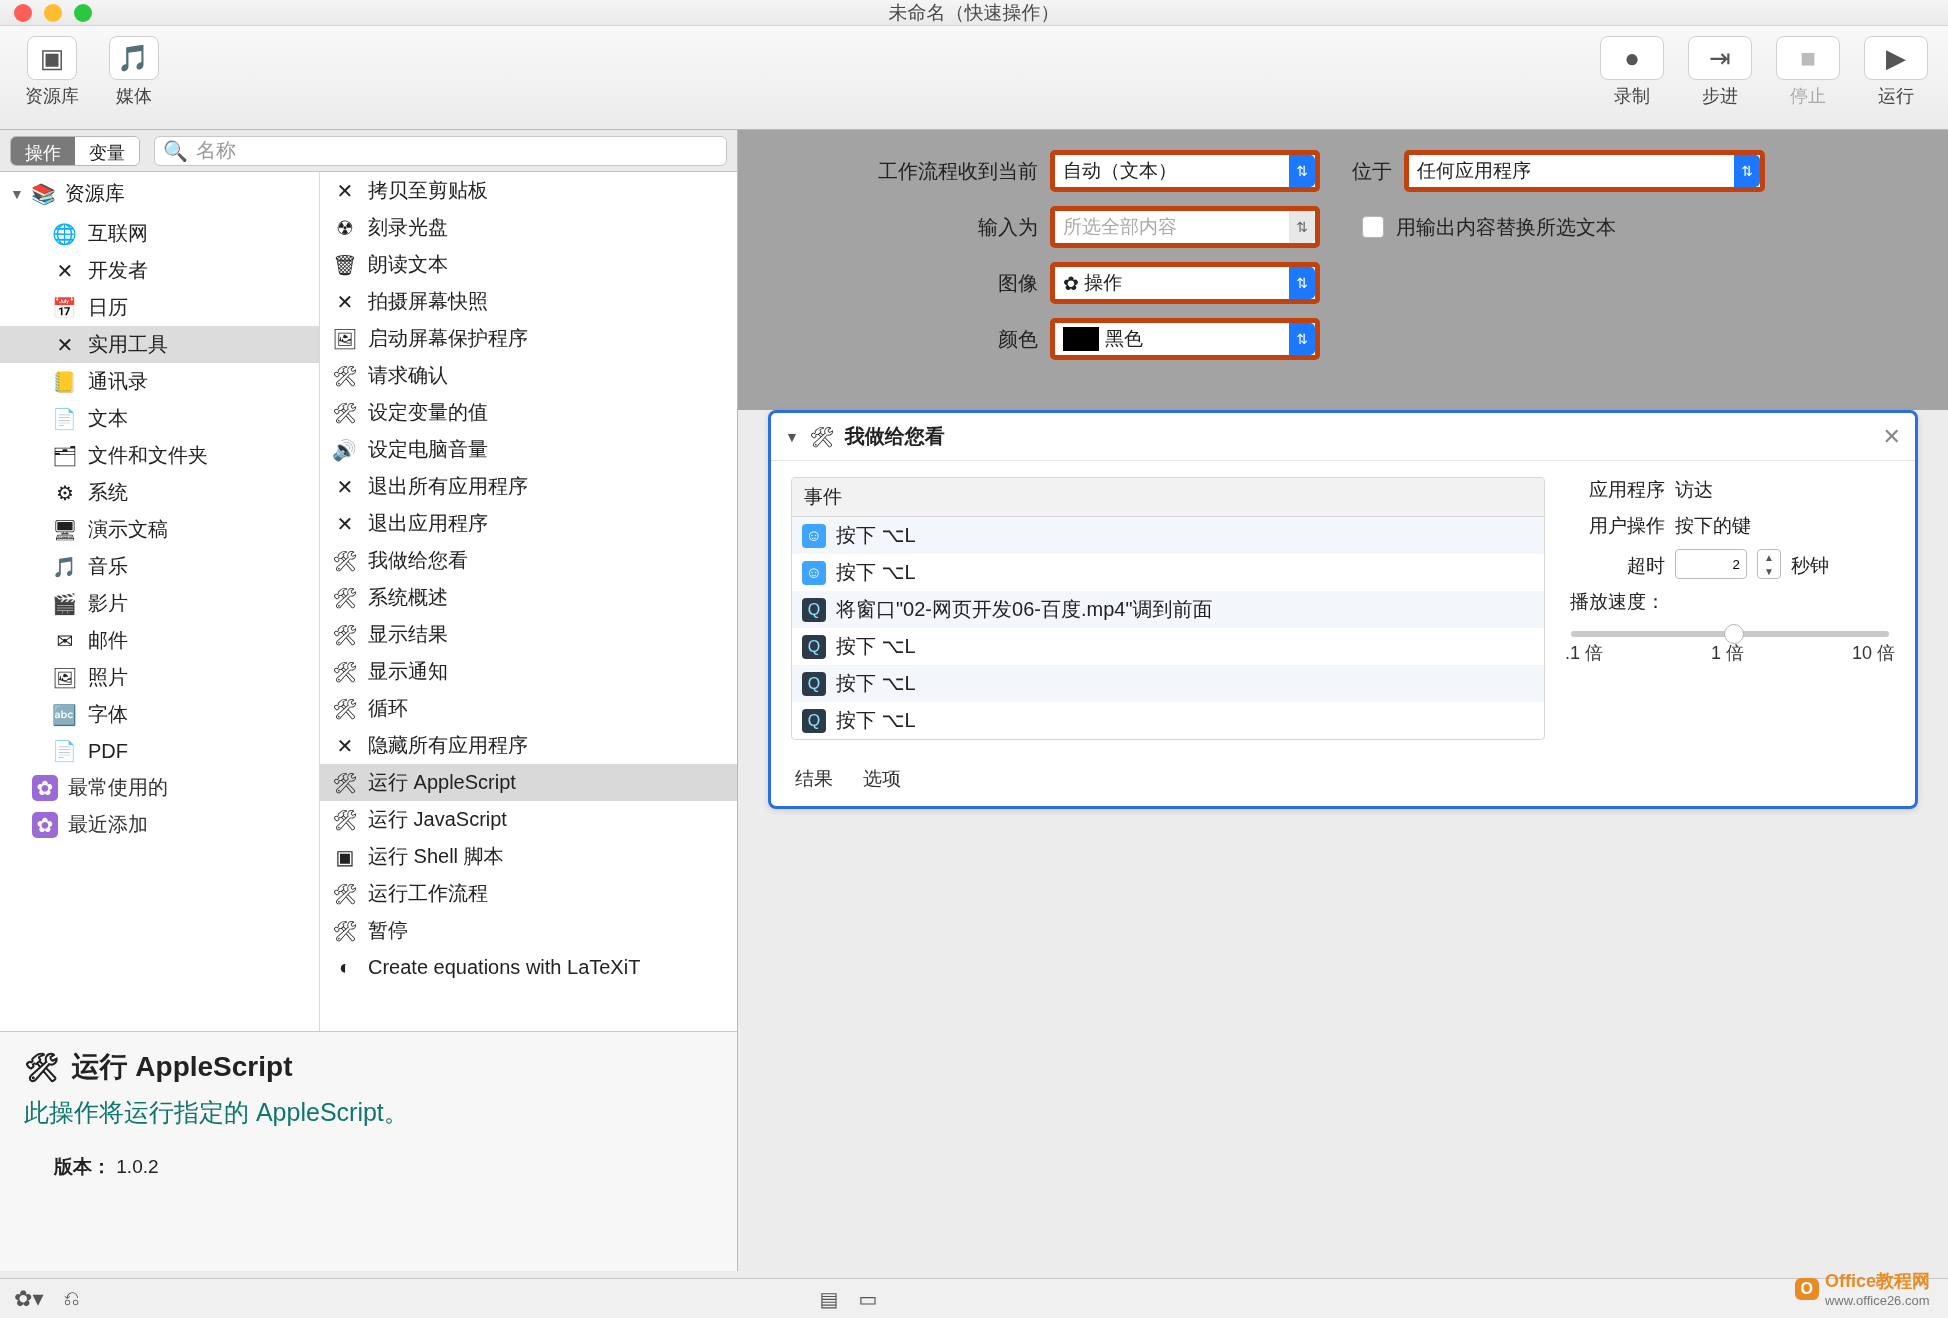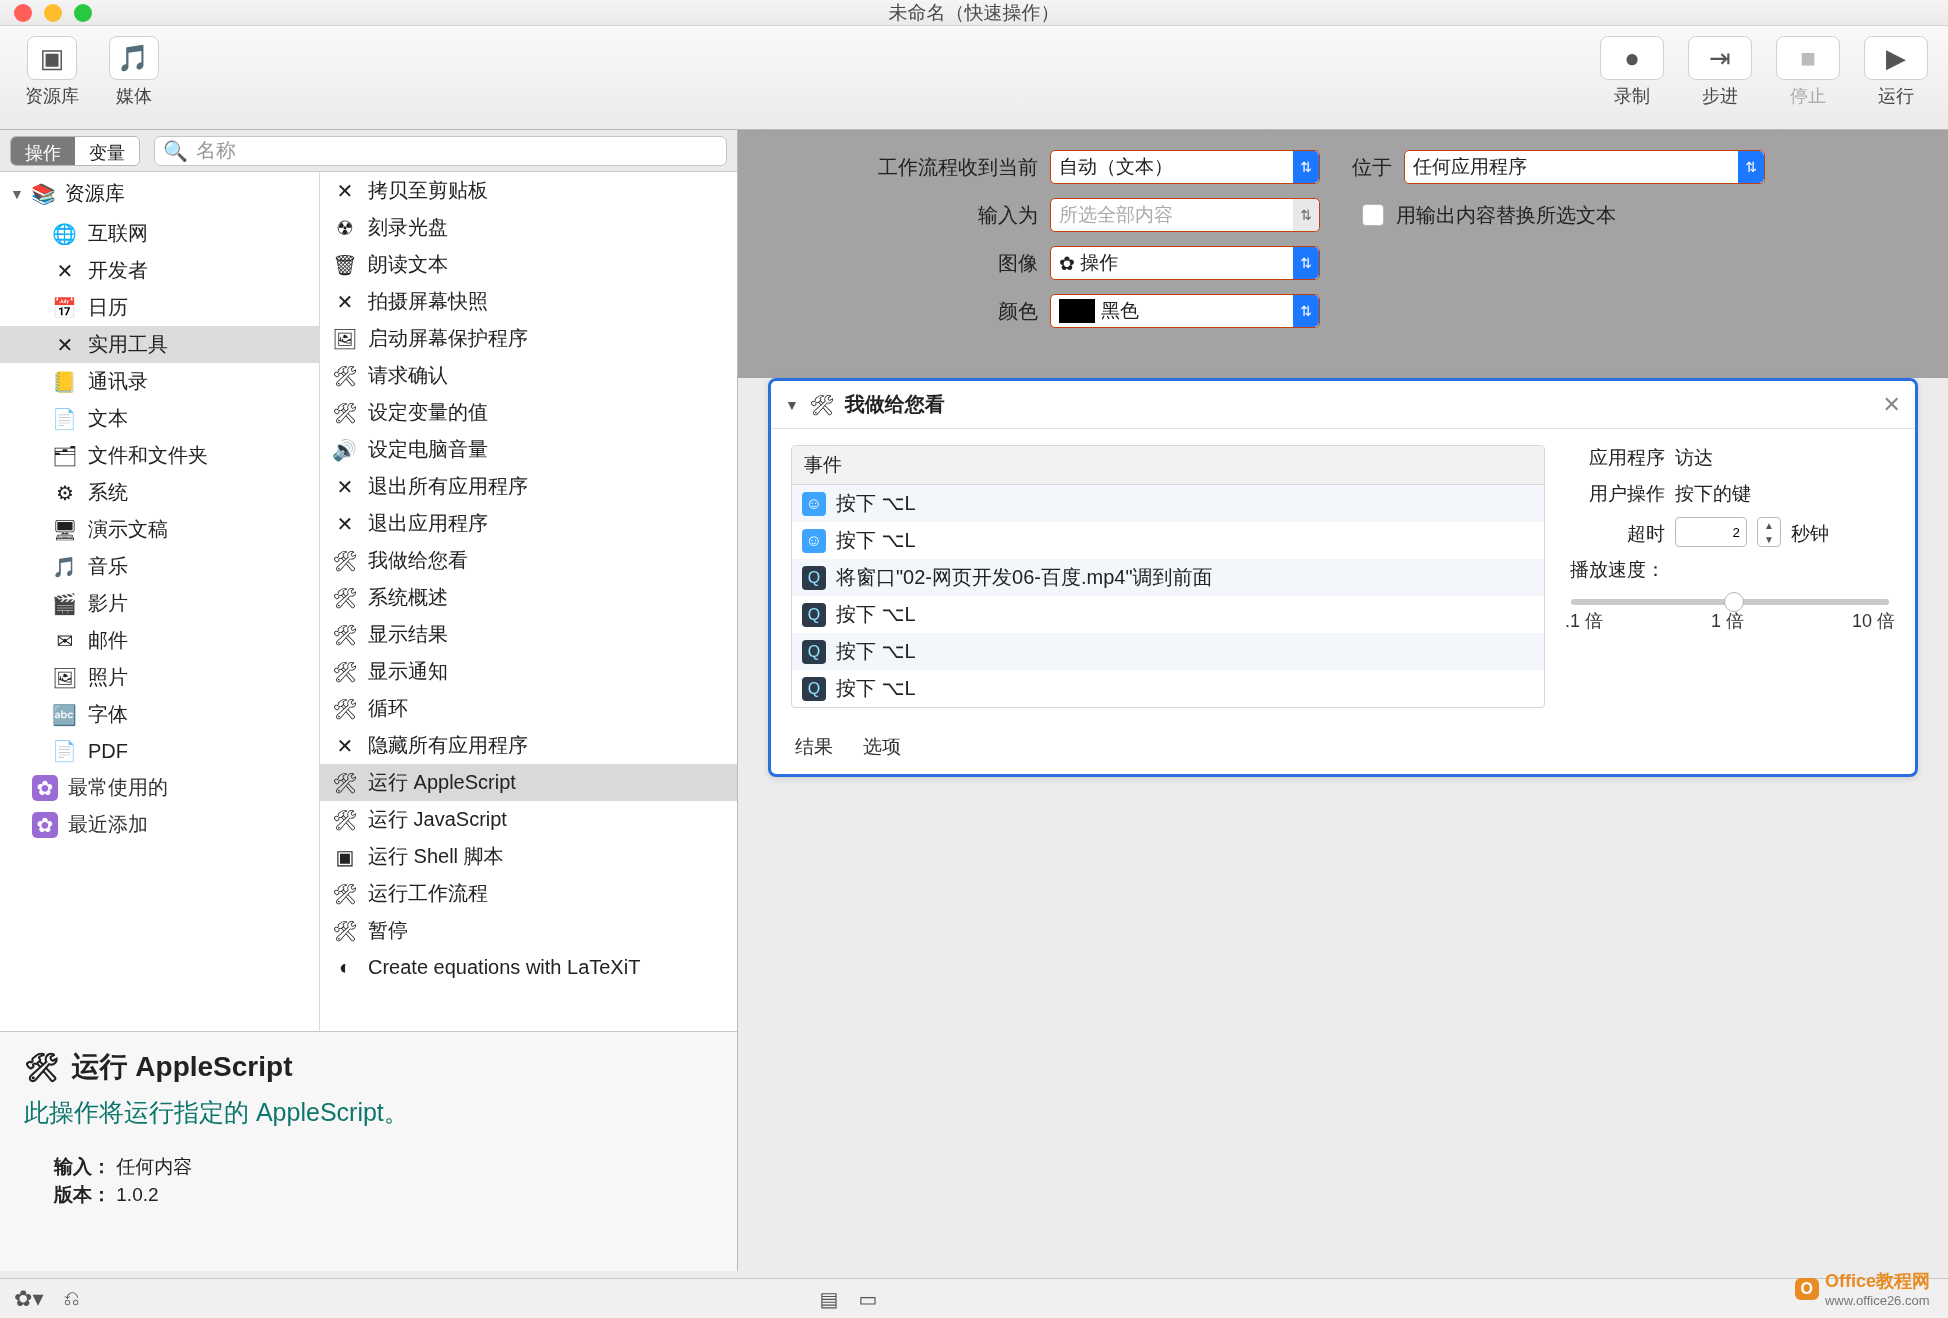--- a/index.html
+++ b/index.html
@@ -38,21 +38,21 @@
 .actions .aicon{width:26px;height:26px;display:inline-flex;align-items:center;justify-content:center;font-size:20px;}
 .descbox{height:240px;border-top:1px solid #c8c8c8;background:#f7f7f7;padding:16px 24px;overflow:auto;}
 .descbox h2{font-size:28px;font-weight:700;margin-bottom:10px;display:flex;align-items:center;gap:12px;}
 .descbox .sub{font-size:25px;color:#0f766e;margin-bottom:25px;}
 .descbox .kv{font-size:19px;margin:2px 0 2px 30px;}
 .descbox .kv b{font-weight:600;}
 .rightcol{flex:1;background:#ececec;display:flex;flex-direction:column;}
 .config{padding:20px 40px 36px 40px;background:#a3a3a3;}
 .cfgrow{display:flex;align-items:center;margin-bottom:14px;gap:12px;}
 .cfgrow .lbl{width:260px;text-align:right;font-size:20px;color:#222;}
-.select{height:34px;border:1px solid #c2410c;border-radius:5px;background:#fff;display:flex;align-items:center;padding:16px 8px;font-size:19px;position:relative;min-width:260px;}
+.select{height:34px;border:5px solid #c2410c;border-radius:5px;background:#fff;display:flex;align-items:center;padding:16px 8px;font-size:19px;position:relative;min-width:260px;}
 .select .arrow{position:absolute;right:0;top:0;bottom:0;width:26px;background:#1b78ff;border-radius:0 5px 5px 0;display:flex;align-items:center;justify-content:center;color:#fff;font-size:14px;}
 .select.plain .arrow{background:#e8e8e8;color:#666;}
 .checkbox{width:22px;height:22px;border:1px solid #b5b5b5;border-radius:4px;background:#fff;}
 .colorchip{width:36px;height:24px;background:#000;display:inline-block;margin-right:6px;}
 .canvas{flex:1;background:#ececec;padding:0 30px 30px 30px;position:relative;}
 .wf-action{border:3px solid #2a6fe0;border-radius:8px;background:#fff;box-shadow:0 2px 6px rgba(0,0,0,0.12);width:1150px;margin:0 auto;}
 .wf-head{display:flex;align-items:center;padding:10px 14px;border-bottom:1px solid #e4e4e4;gap:10px;}
 .wf-head .tri2{font-size:14px;color:#555;}
 .wf-head .aticon{width:26px;height:26px;display:inline-flex;align-items:center;justify-content:center;}
 .wf-head .name{font-weight:700;font-size:20px;}
@@ -306,21 +306,20 @@
             <span>Create equations with LaTeXiT</span>
           </div>
         </div>
     </div>
     <div class="descbox">
       <h2>
           <span>🛠</span>
           <span>运行 AppleScript</span>
         </h2>
       <div class="sub">此操作将运行指定的 AppleScript。</div>
-      <div class="kv"><b>输入：</b> <span>任何内容</span></div>
       <div class="kv"><b>版本：</b> <span>1.0.2</span></div>
     </div>
   </div>
 
   <div class="rightcol">
     <div class="config">
       <div class="cfgrow">
         <div class="lbl">工作流程收到当前</div>
         <div class="select" style="width:270px">
             <span>自动（文本）</span>

